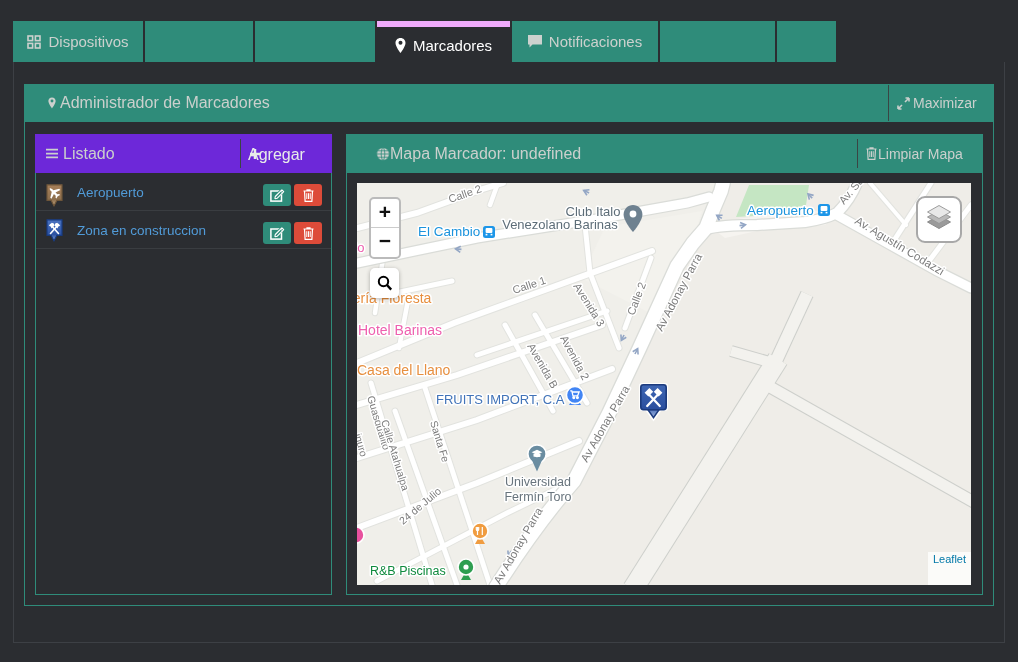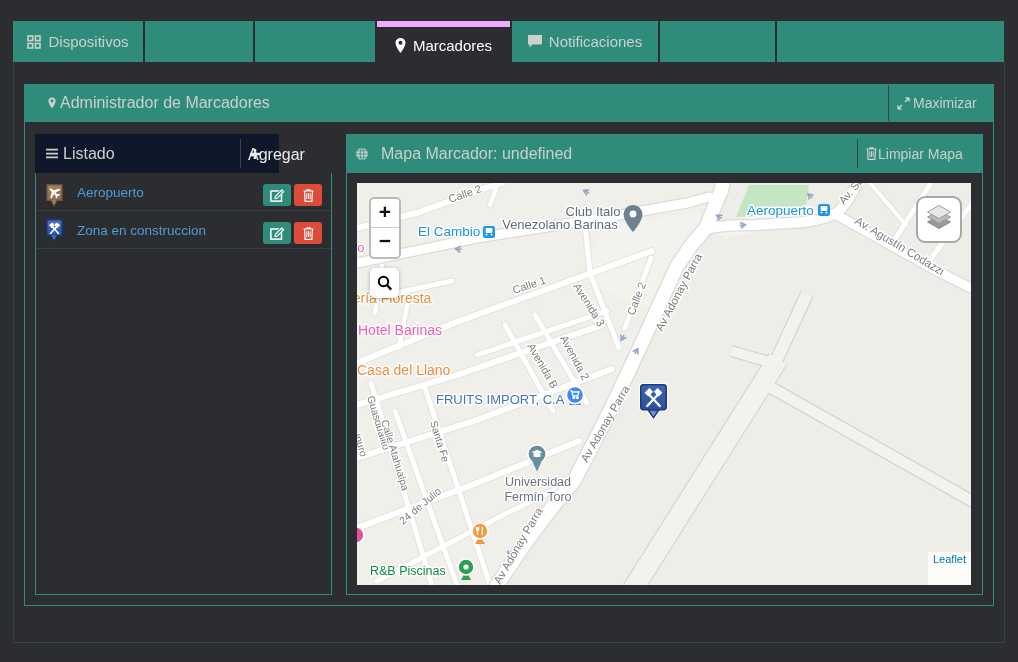--- a/index.html
+++ b/index.html
@@ -1,29 +1,29 @@
 <!DOCTYPE html>
 <html><head>
 <meta charset="utf-8">
 <style>
   html,body{margin:0;padding:0}
   body{width:1018px;height:662px;background:#2b2d31;font-family:"Liberation Sans",sans-serif;position:relative;overflow:hidden}
   .abs{position:absolute}
   
-  #tabbar{left:13px;top:21px;width:991px;height:41px;background:#2f8c7a}
+  #tabbar{left:13px;top:21px;width:823px;height:41px;background:#2f8c7a}
   .tab{position:absolute;top:0;height:41px;color:#ccd1ce;font-size:15px;display:flex;align-items:center;justify-content:center;gap:7px}
   .tabsep{position:absolute;top:0;width:2px;height:41px;background:#2b2d31}
   .tab.active{background:#2b2d31;color:#fff;border-top:6px solid #f0abfc;height:42px;box-sizing:border-box}
   
   #contentbox{left:13px;top:62px;width:990px;height:580px;border:1px solid #3d4045;border-top:none}
   
   #adminhead{left:24px;top:84px;width:970px;height:38px;background:#2f8c7a;color:#cbd0cd;font-size:16px}
   #adminbody{left:24px;top:122px;width:968px;height:483px;border:1px solid #2f8c7a;border-top:none}
   
-  #listhead{left:35px;top:134px;width:244px;height:39px;background:#0f172a;color:#cbd0cd;font-size:16px}
+  #listhead{left:35px;top:134px;width:297px;height:39px;background:#6d28d9;color:#cbd0cd;font-size:16px}
   #listbody{left:35px;top:173px;width:295px;height:421px;border:1px solid #2f8c7a;border-top:none}
   .lrow{position:absolute;left:0;width:295px;height:37px;border-bottom:1px solid #3a3d41}
   .lrow .nm{position:absolute;left:41px;top:12px;font-size:13.5px;color:#519bd8}
   .btn{position:absolute;top:11px;width:28px;height:22px;border-radius:3px;display:flex;align-items:center;justify-content:center}
   .btn.edit{background:#2f8c7a;left:227px}
   .btn.del{background:#dd4b39;left:258px}
   
   #maphead{left:346px;top:134px;width:637px;height:39px;background:#2f8c7a;color:#cbd0cd;font-size:16px}
   #mapbody{left:346px;top:173px;width:635px;height:421px;border:1px solid #2f8c7a;border-top:none}
   #map{left:357px;top:183px;width:614px;height:402px;background:#f0efea;overflow:hidden}
@@ -152,21 +152,21 @@
     <div class="btn del">
         <svg width="11" height="13" viewBox="0 0 11 13">
           <path d="M0.5 2h10M4 2V0.8h3V2M1.5 2l.6 10.3h6.8L9.5 2" stroke="#fff" stroke-width="1.2" fill="none"></path>
           <path d="M3.8 4.2v5.8M5.5 4.2v5.8M7.2 4.2v5.8" stroke="#fff" stroke-width="1"></path>
         </svg>
       </div>
   </div>
 </div>
 
 <div class="abs" id="maphead">
-  <div class="hdrow" style="padding-left:9px;gap:12px">
+  <div class="hdrow" style="padding-left:30px;gap:0">
     <svg width="14" height="14" viewBox="0 0 14 14">
         <circle cx="7" cy="7" r="6.3" fill="#cbd0cd"></circle>
         <path d="M7 .7a6.3 6.3 0 0 0 0 12.6M7 .7a6.3 6.3 0 0 1 0 12.6M.7 7h12.6M1.6 3.8h10.8M1.6 10.2h10.8M7 .7c-2.4 1.6-2.4 11 0 12.6M7 .7c2.4 1.6 2.4 11 0 12.6" stroke="#2f8c7a" stroke-width=".8" fill="none"></path>
       </svg>
     <span>Mapa Marcador: undefined</span>
     <div style="position:absolute;left:511px;top:5px;width:1px;height:29px;background:#3a4544"></div>
     <svg style="position:absolute;left:520px;top:13px" width="11" height="13" viewBox="0 0 11 13">
         <path d="M0.5 2h10M4 2V0.8h3V2M1.5 2l.6 10.3h6.8L9.5 2" stroke="#cbd0cd" stroke-width="1.2" fill="none"></path>
         <path d="M3.8 4.2v5.8M5.5 4.2v5.8M7.2 4.2v5.8" stroke="#cbd0cd" stroke-width="1"></path>
       </svg>

